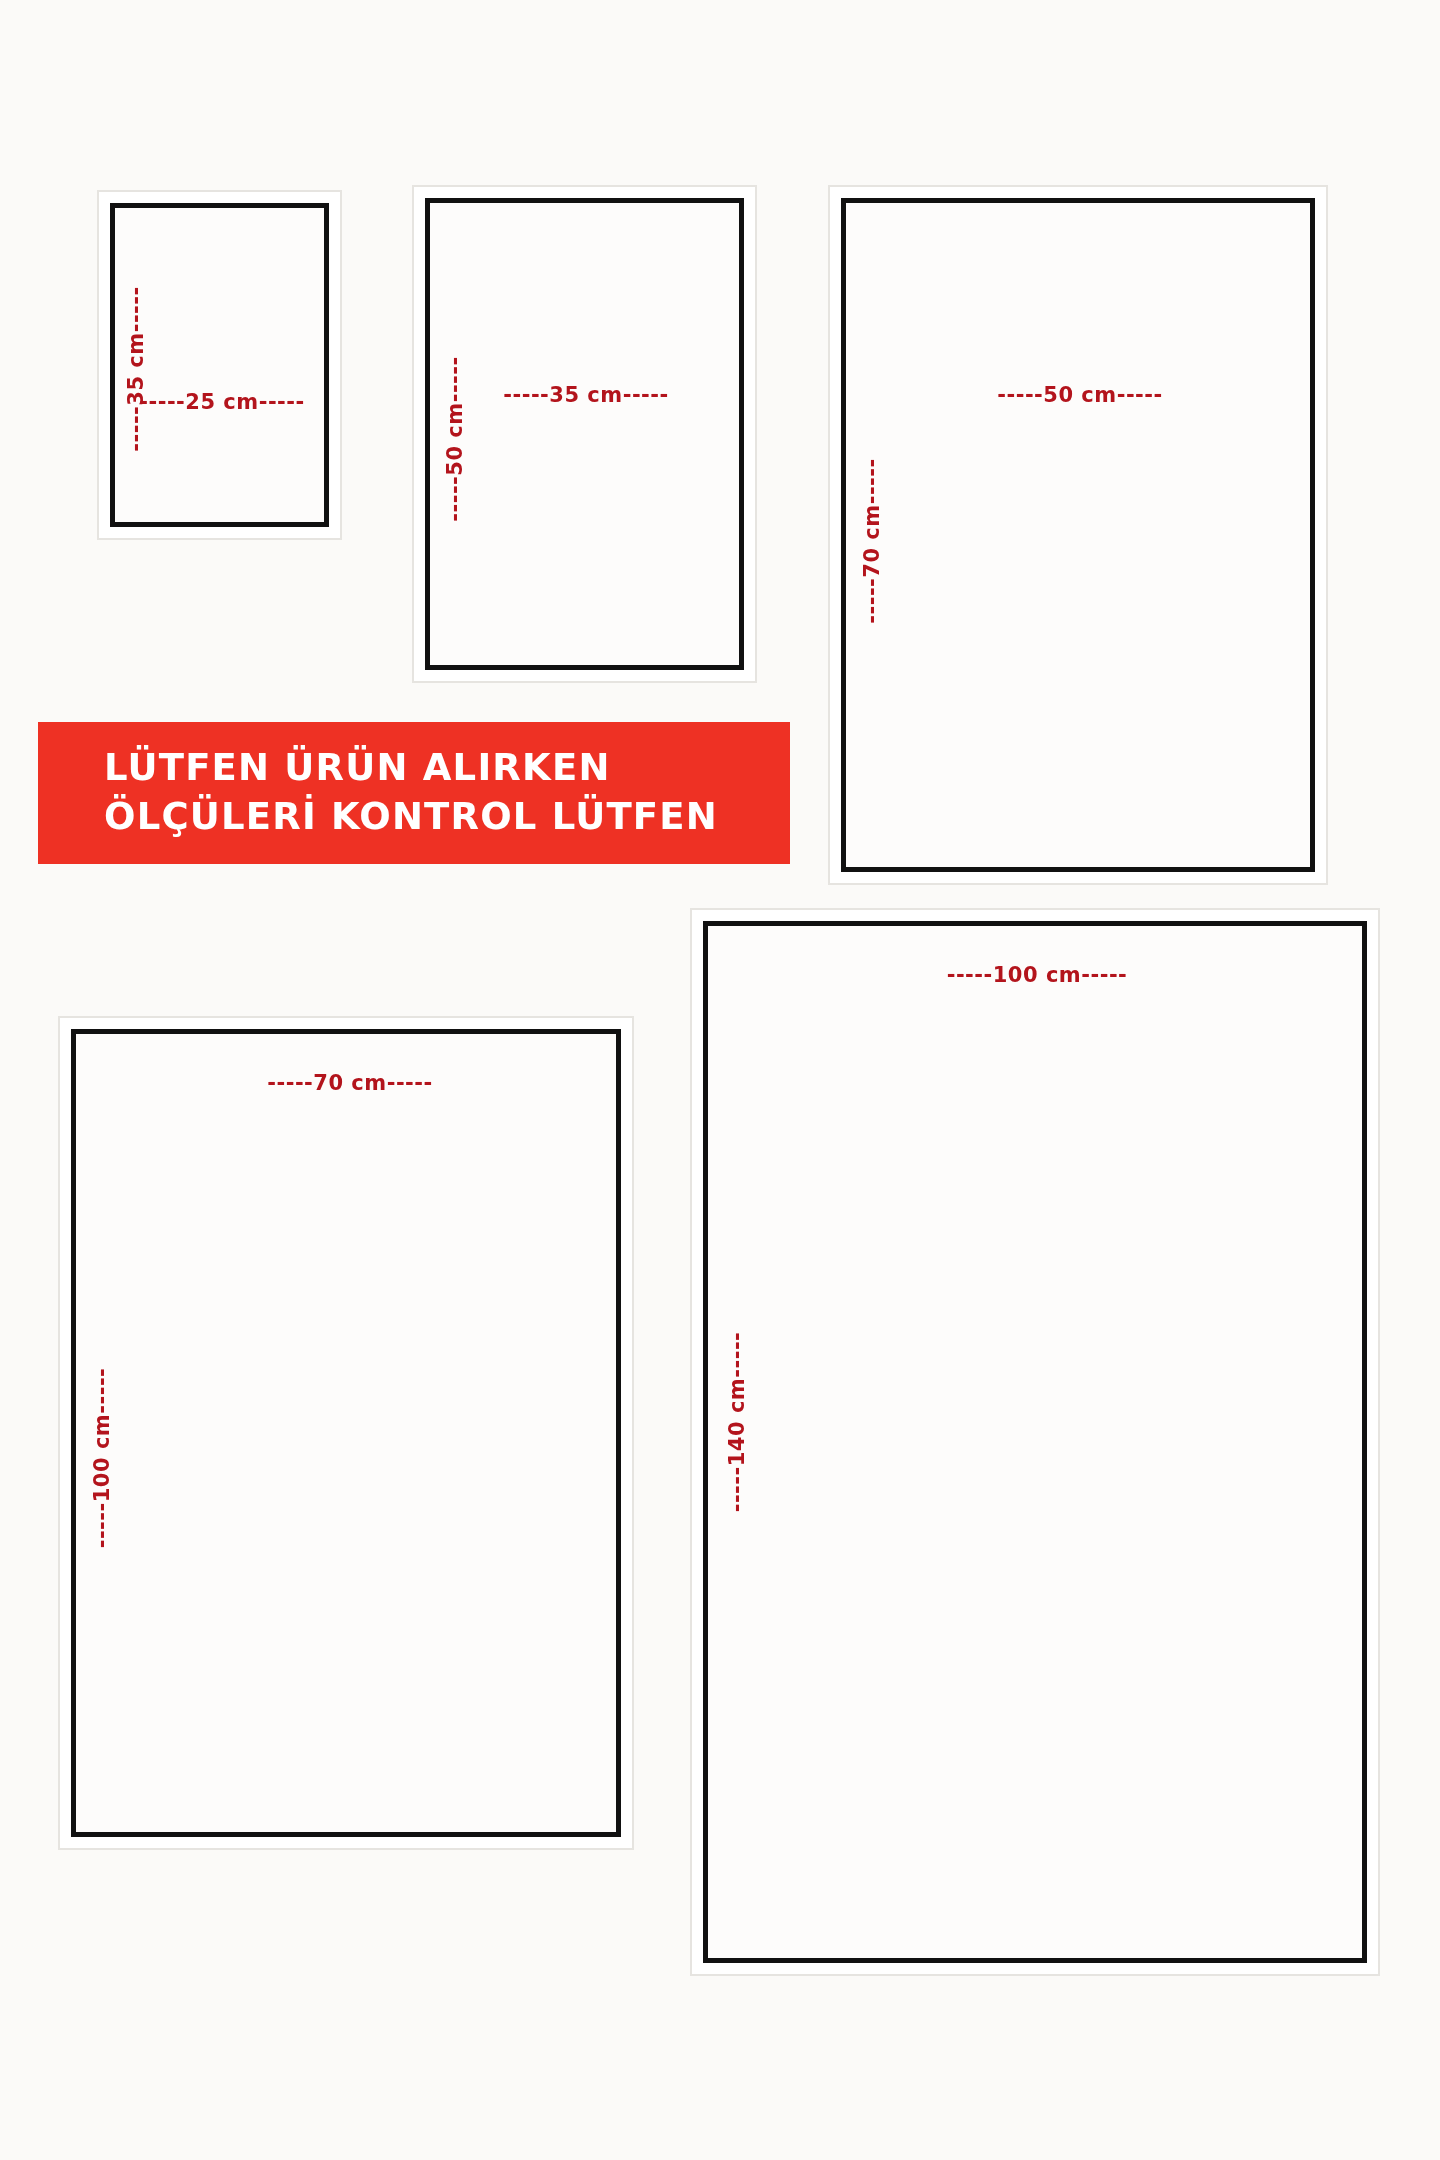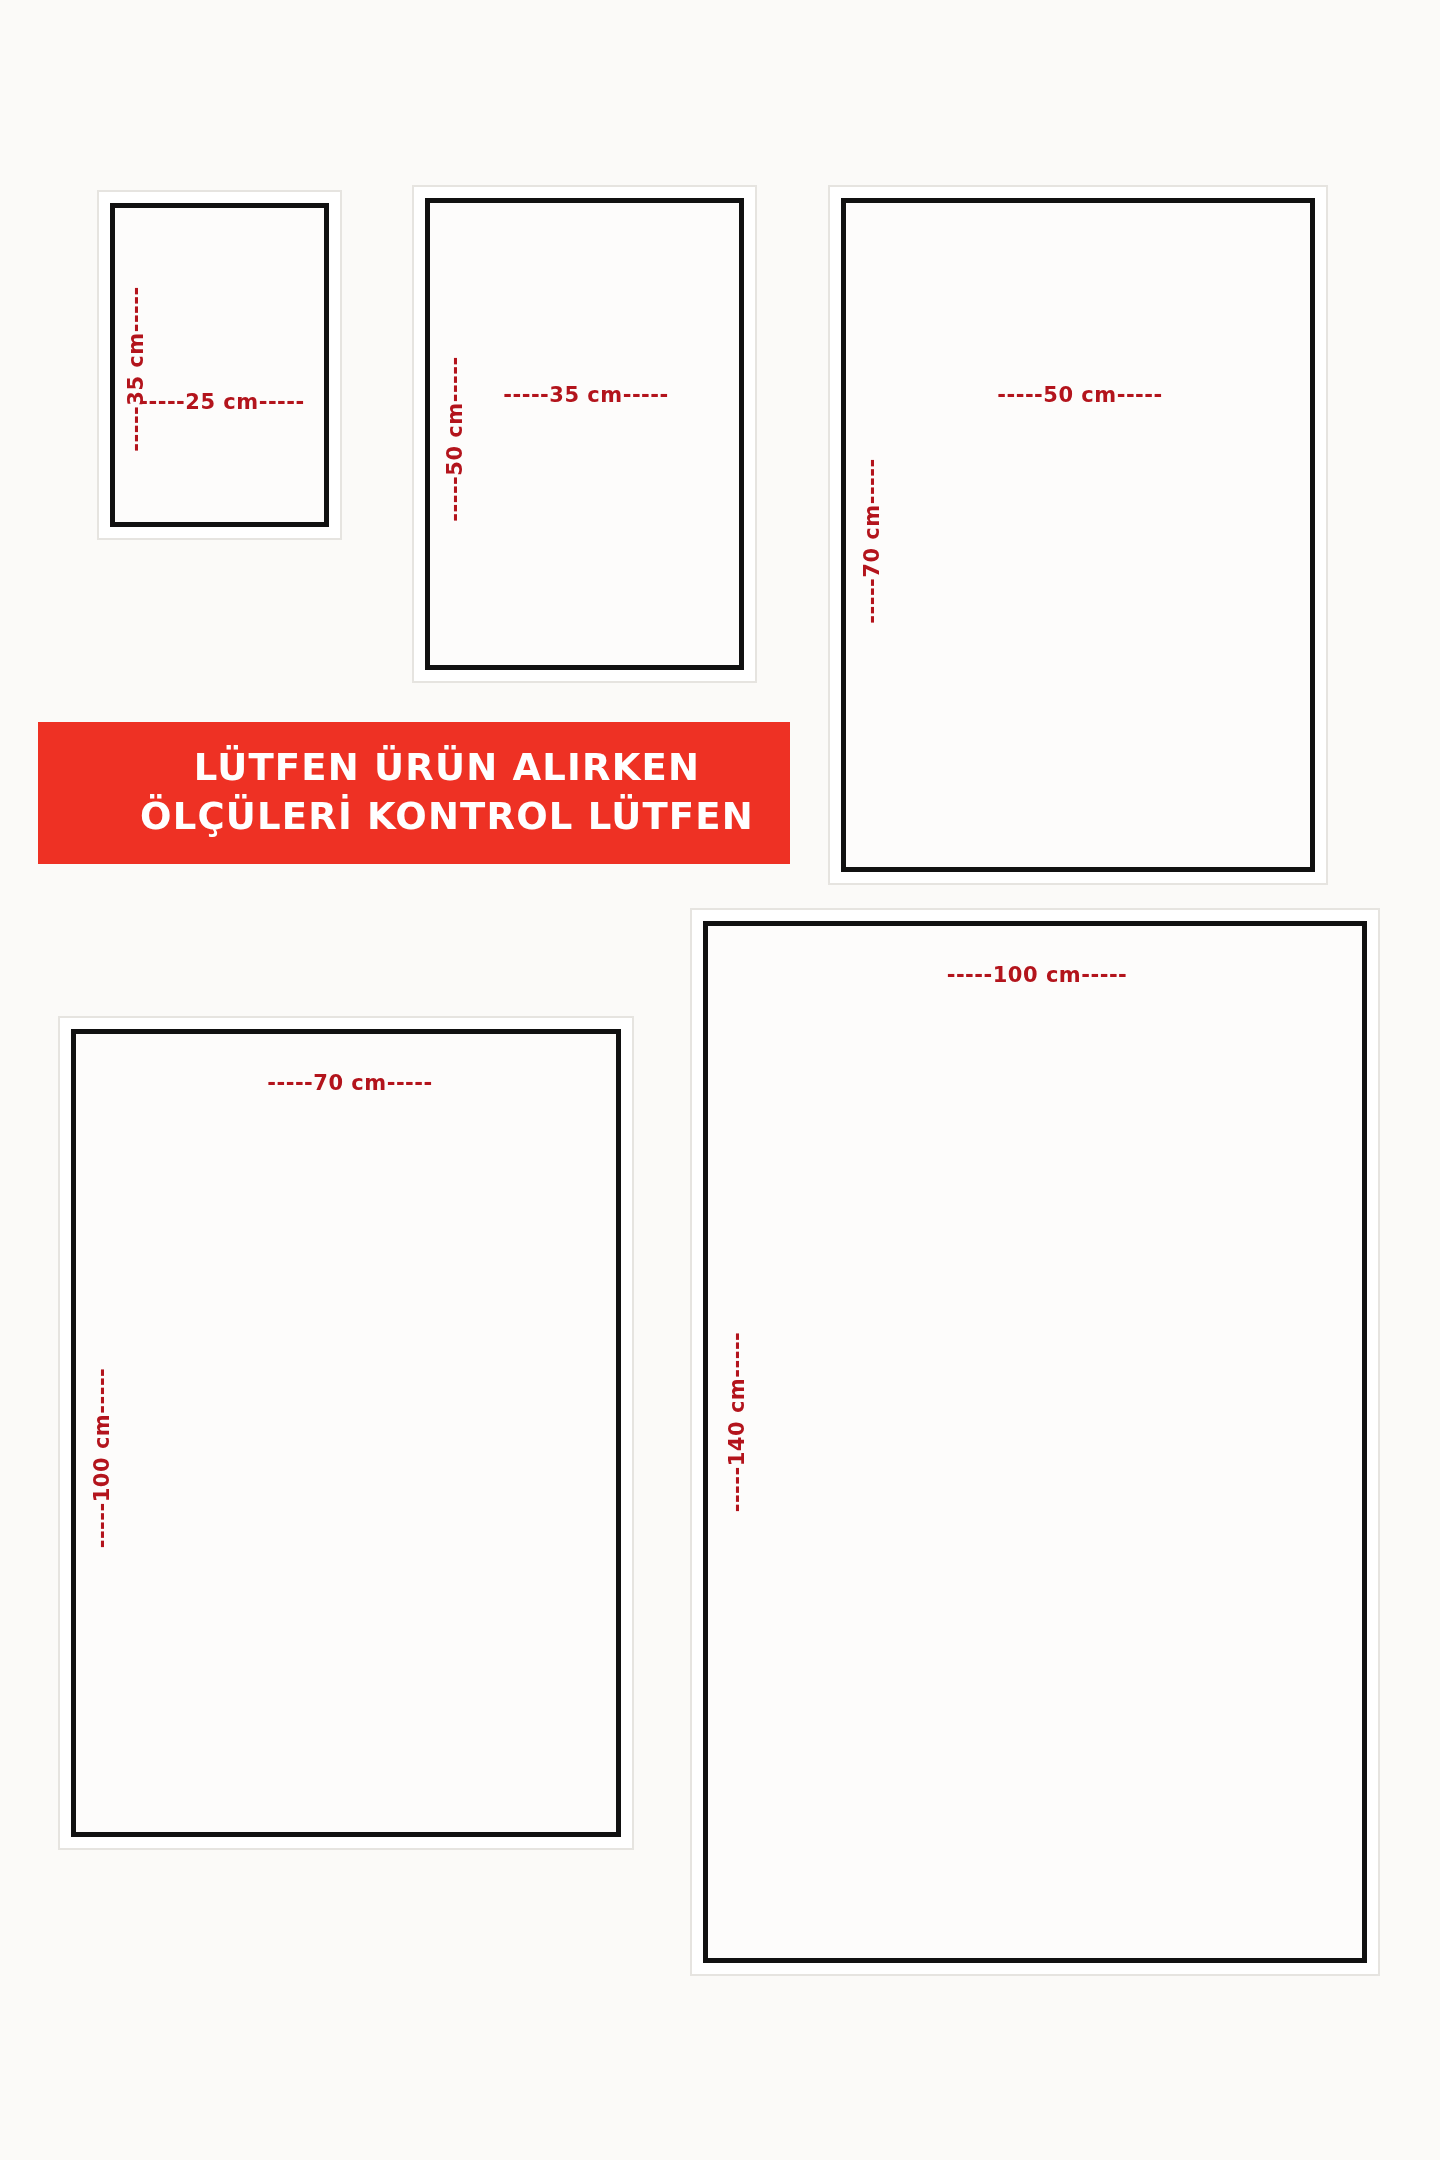--- a/index.html
+++ b/index.html
@@ -66,21 +66,20 @@
     left: 38px;
     top: 722px;
     width: 752px;
     height: 142px;
     background: #ee3124;
     display: flex;
     flex-direction: column;
     justify-content: center;
     padding-left: 66px;
     box-sizing: border-box;
-    align-items: center;
   }
   #warning-banner .line {
     color: #ffffff;
     font-size: 37px;
     font-weight: bold;
     letter-spacing: 1.2px;
     line-height: 1.32;
     font-family: "DejaVu Sans", sans-serif;
   }
 </style>

